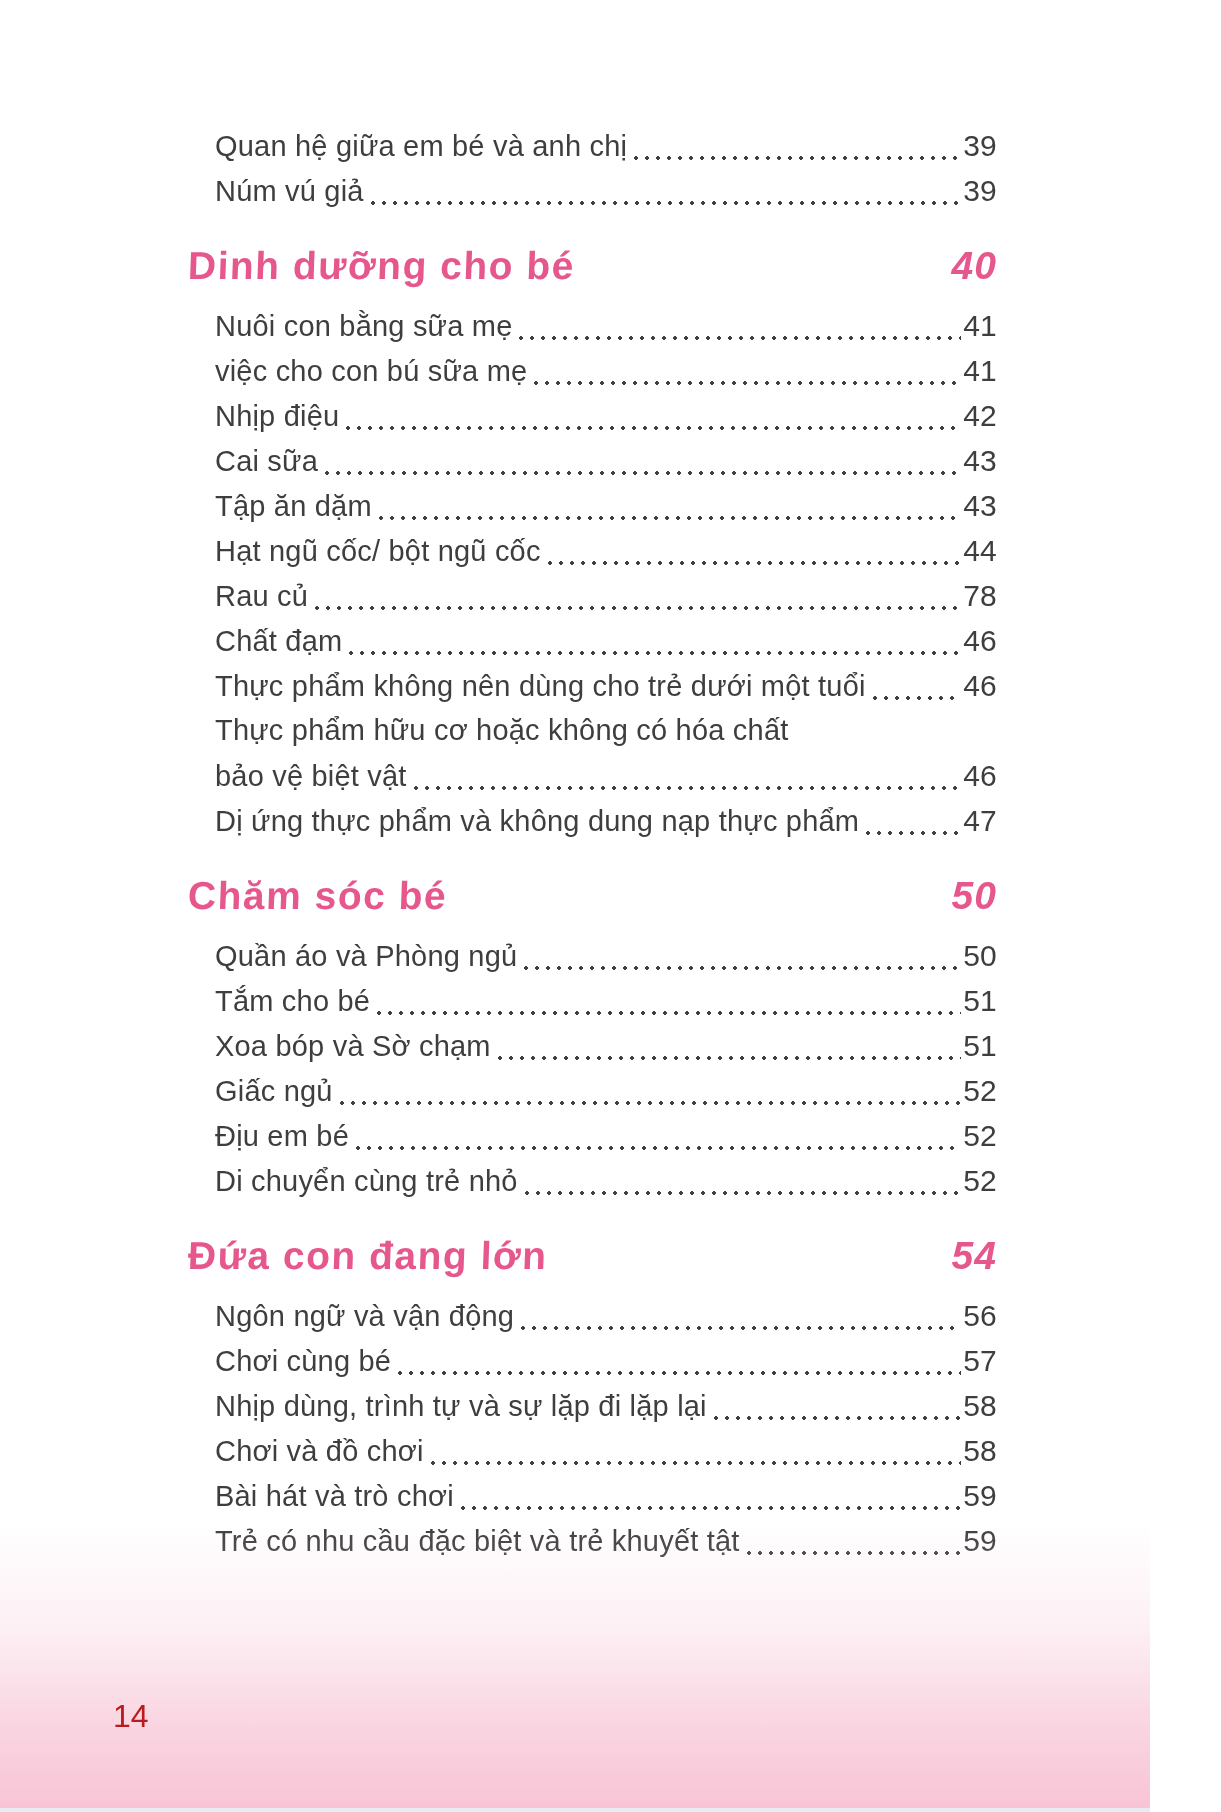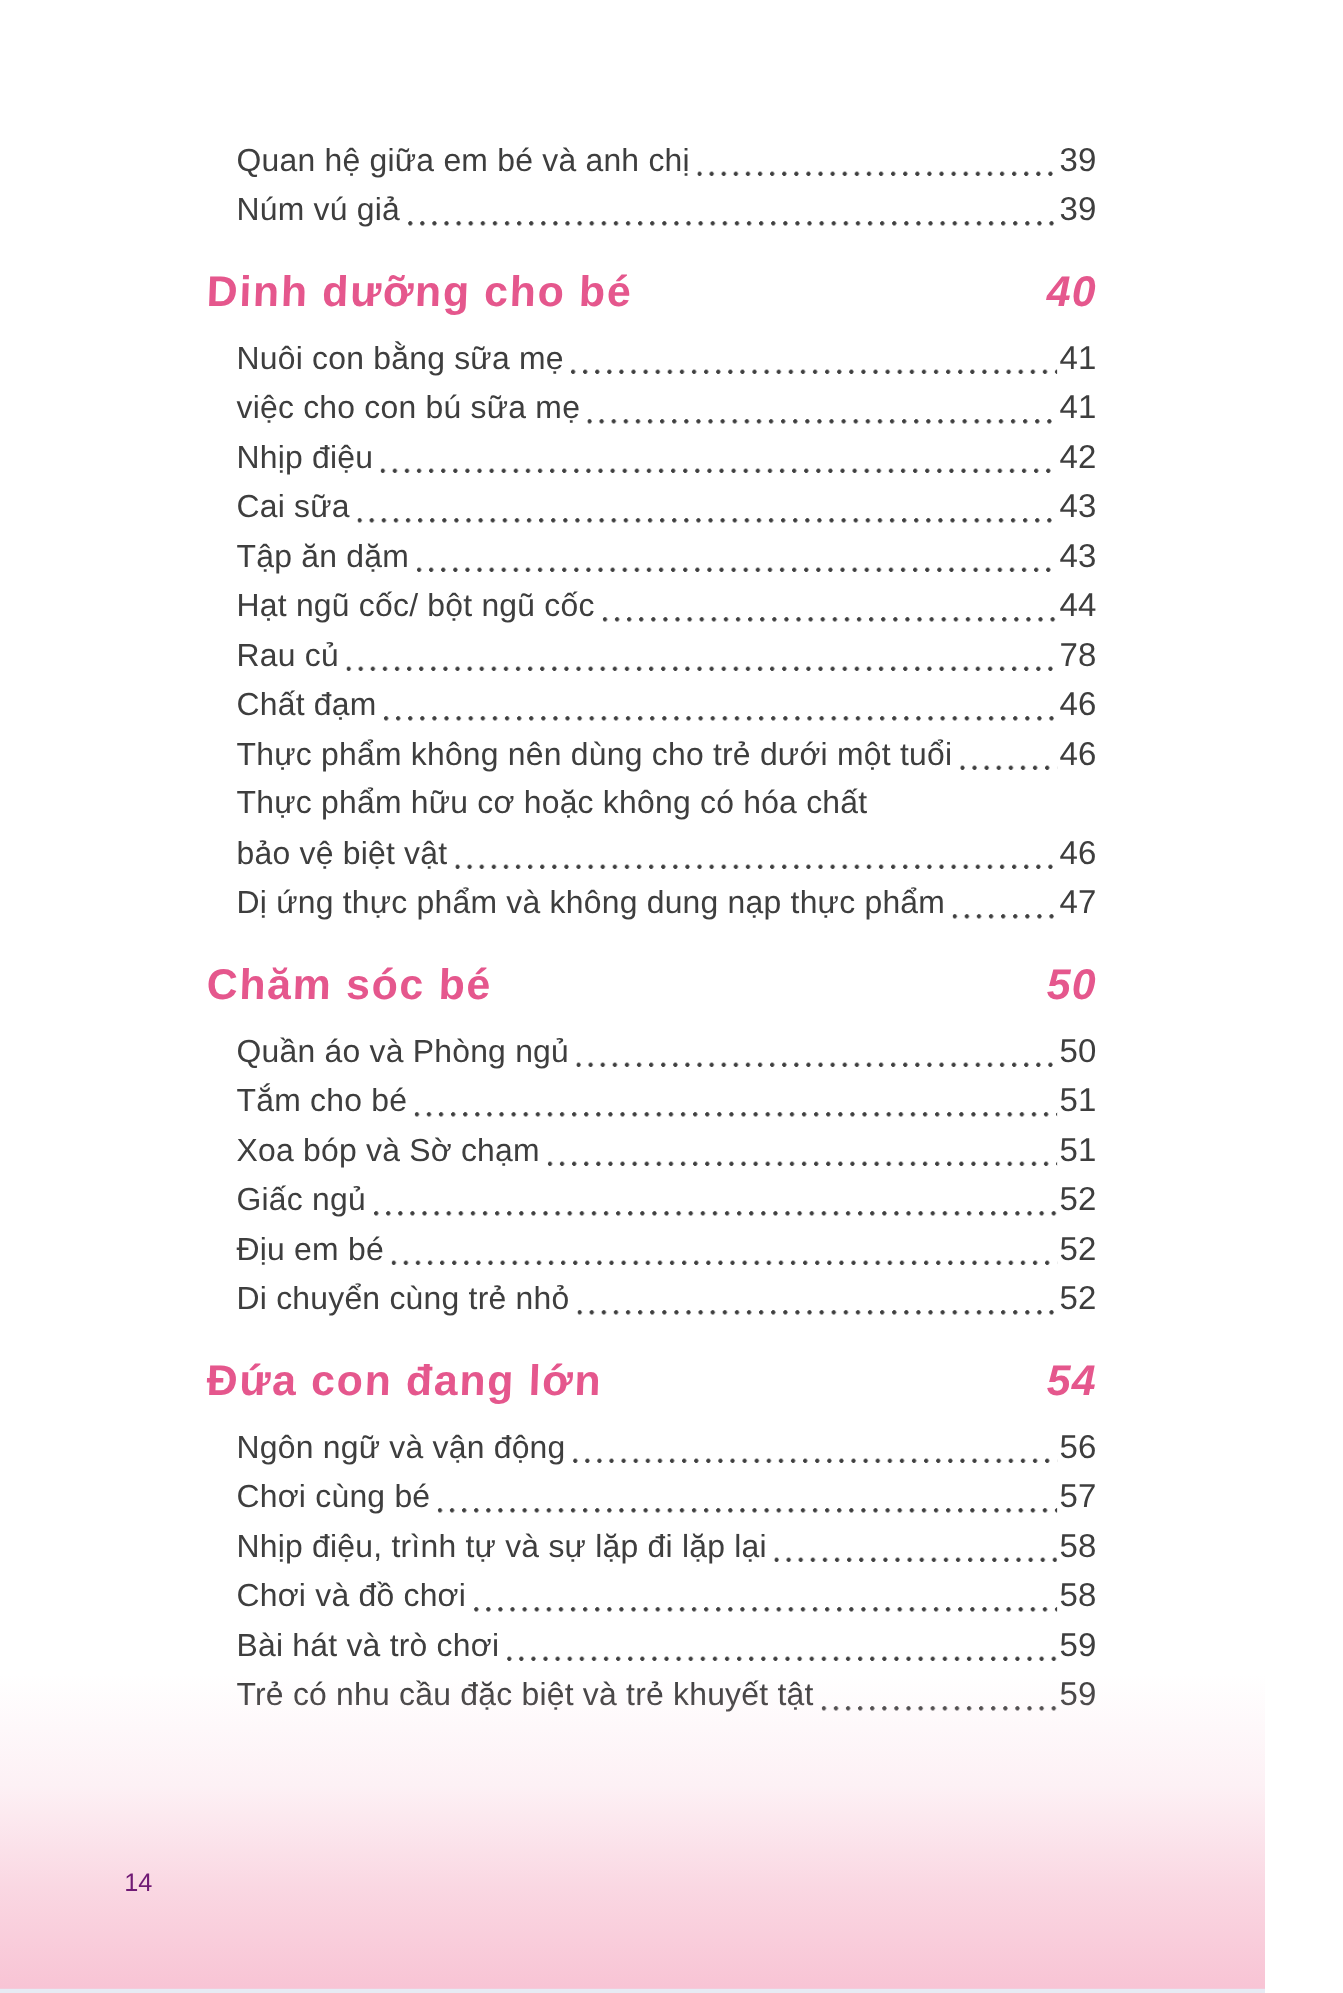--- a/index.html
+++ b/index.html
@@ -62,22 +62,22 @@
     transform: skewX(-2deg);
   }
   .section-pagenum {
     font-size: 39px;
     letter-spacing: 1px;
     font-style: italic;
   }
   .footer-pagenum {
     position: absolute;
     left: 113px; top: 1698px;
-    font-size: 23px;
-    color: #701a75;
+    font-size: 32px;
+    color: #b91c1c;
   }
   .gradient-bottom {
     position: absolute;
     left: 0; right: 0; bottom: 0;
     height: 290px;
     background: linear-gradient(180deg,
       rgba(248,197,213,0) 0%,
       rgba(249,214,226,0.35) 35%,
       rgba(248,201,216,0.75) 68%,
       #f8c3d4 100%);
@@ -252,21 +252,21 @@
       </div>
       <div class="entry">
         <div class="entry-line">
           <span>Chơi cùng bé</span>
           <span class="leader"></span>
           <span class="page-num">57</span>
         </div>
       </div>
       <div class="entry">
         <div class="entry-line">
-          <span>Nhịp điệu, trình tự và sự lặp đi lặp lại</span>
+          <span>Nhịp dùng, trình tự và sự lặp đi lặp lại</span>
           <span class="leader"></span>
           <span class="page-num">58</span>
         </div>
       </div>
       <div class="entry">
         <div class="entry-line">
           <span>Chơi và đồ chơi</span>
           <span class="leader"></span>
           <span class="page-num">58</span>
         </div>

